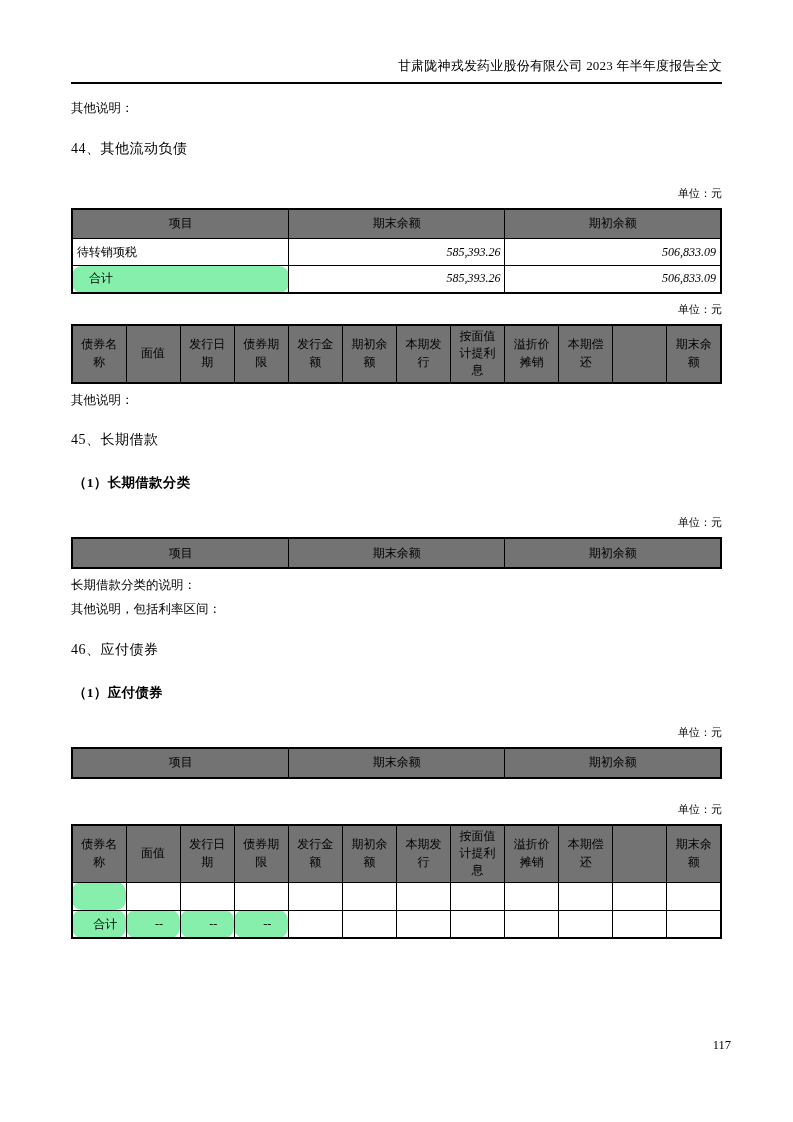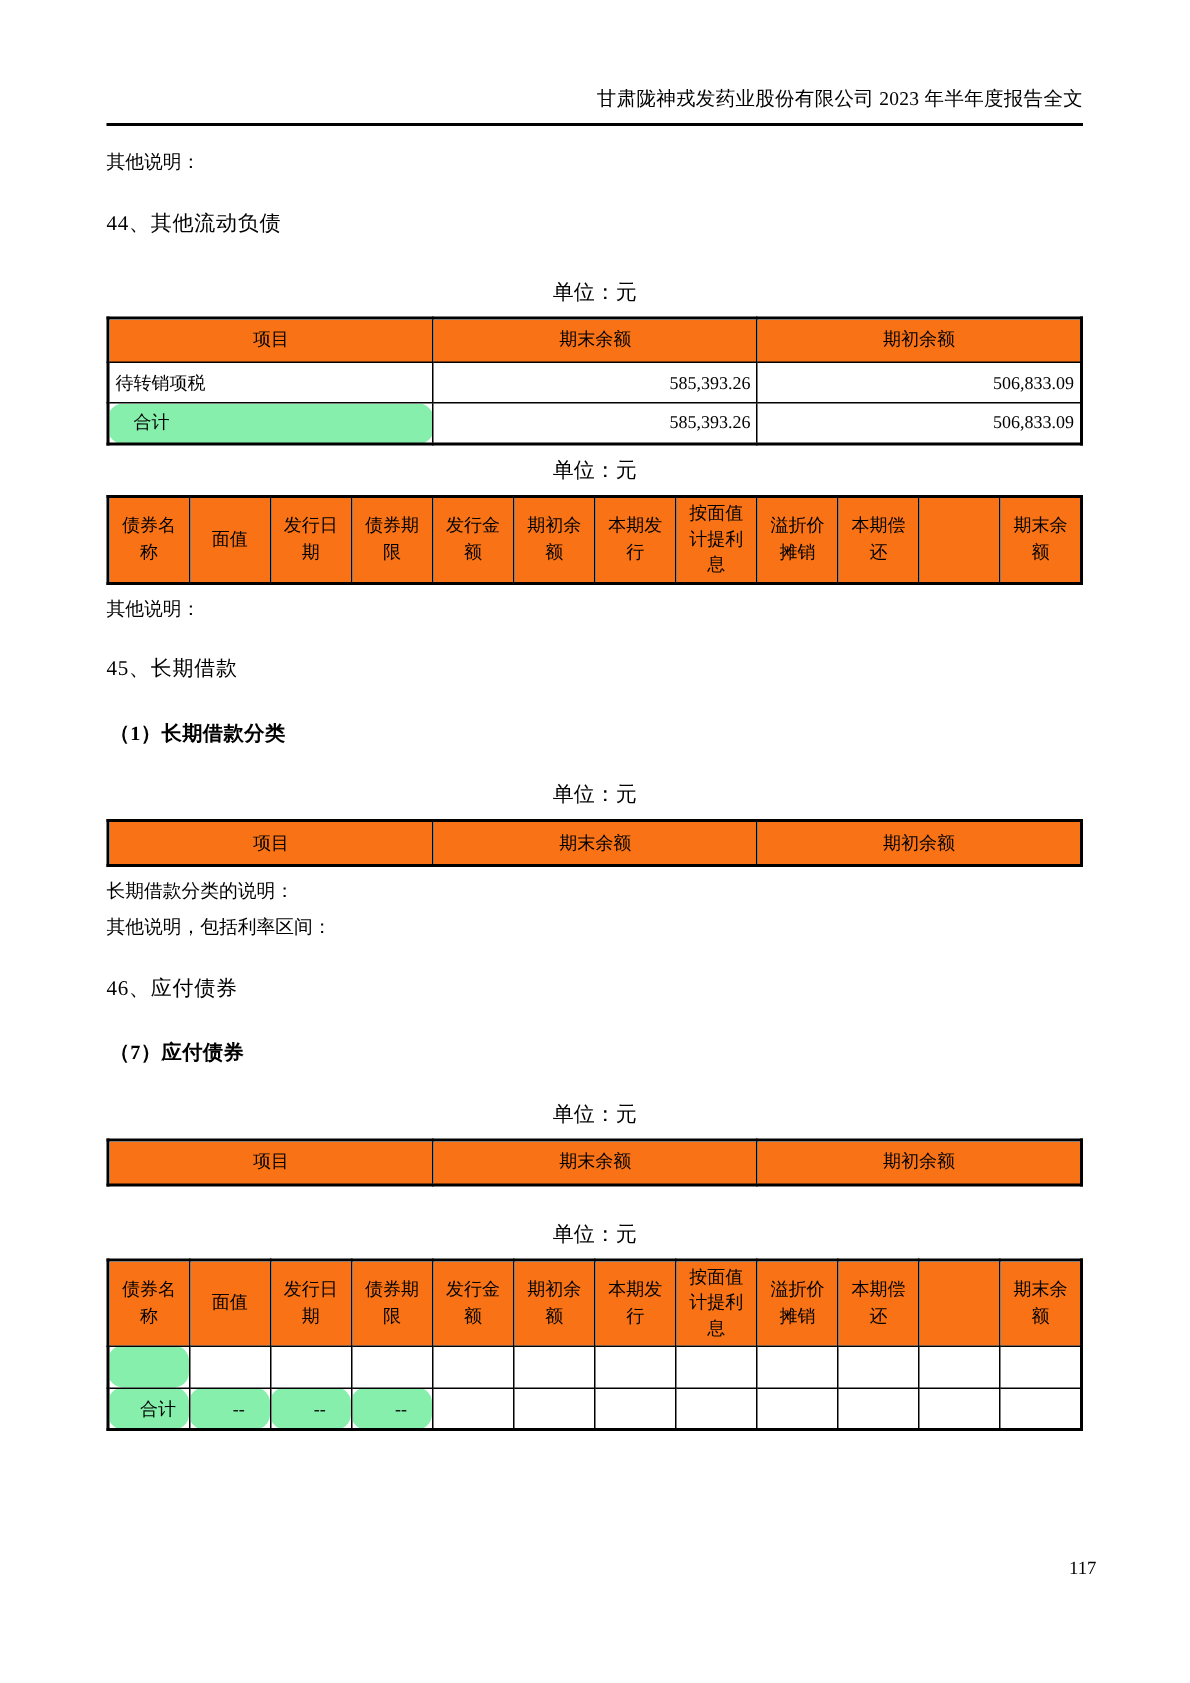--- a/index.html
+++ b/index.html
@@ -21,49 +21,49 @@
     font-size: 13px;
     letter-spacing: 0.2px;
   }
 
   .note { font-size: 12.5px; line-height: 1.25; }
   .note.mt-first { margin-top: 17px; }
 
   h2.sec-title { font-size: 14px; font-weight: normal; margin-top: 23px; letter-spacing: 0.5px; }
   h3.sub-title { font-size: 13.5px; font-weight: bold; margin-top: 25px; padding-left: 2px; letter-spacing: 0.3px; }
 
-  .unit { text-align: center; font-size: 14px; }
+  .unit { text-align: right; font-size: 11px; }
   .u1 { margin-top: 28px; }
   .u2 { margin-top: 8px; }
   .u3 { margin-top: 23px; }
 
   table {
     width: 651px;
     border-collapse: collapse;
     table-layout: fixed;
     border: 2px solid #000;
     font-size: 12px;
   }
   table.mt { margin-top: 7px; }
   th, td {
     border: 1px solid #000;
     padding: 2px 4px;
     vertical-align: middle;
     overflow: hidden;
   }
   th {
-    background: #f97316;
+    background: #737373;
     font-weight: normal;
     text-align: center;
     height: 30px;
   }
   .bond-table th { height: 45px; line-height: 1.45; padding: 2px 3px; }
   td { height: 27px; background: #ffffff; border-radius: 10px; }
   td.left { text-align: left; }
-  td.num { text-align: right; }
+  td.num { text-align: right; font-style: italic; }
   td.center { text-align: center; }
   td.gray { background: #86efac; padding-left: 16px; }
   .bond-table td { height: 28px; }
 
   .after-table { margin-top: 9px; }
   .gap-sm { margin-top: 8px; }
   .gap-md { margin-top: 21px; }
 
   .page-number {
     position: absolute;
@@ -169,21 +169,21 @@
         <th>期初余额</th>
       </tr>
     </thead>
   </table>
 
   <p class="note after-table">长期借款分类的说明：</p>
   <p class="note gap-sm">其他说明，包括利率区间：</p>
 
   <h2 class="sec-title gap-md">46、应付债券</h2>
 
-  <h3 class="sub-title">（7）应付债券</h3>
+  <h3 class="sub-title">（1）应付债券</h3>
 
   <div class="unit u3">单位：元</div>
 
   <table class="mt">
     <colgroup>
         <col style="width:33.4%">
         <col style="width:33.3%">
         <col style="width:33.3%">
       </colgroup>
     <thead>

